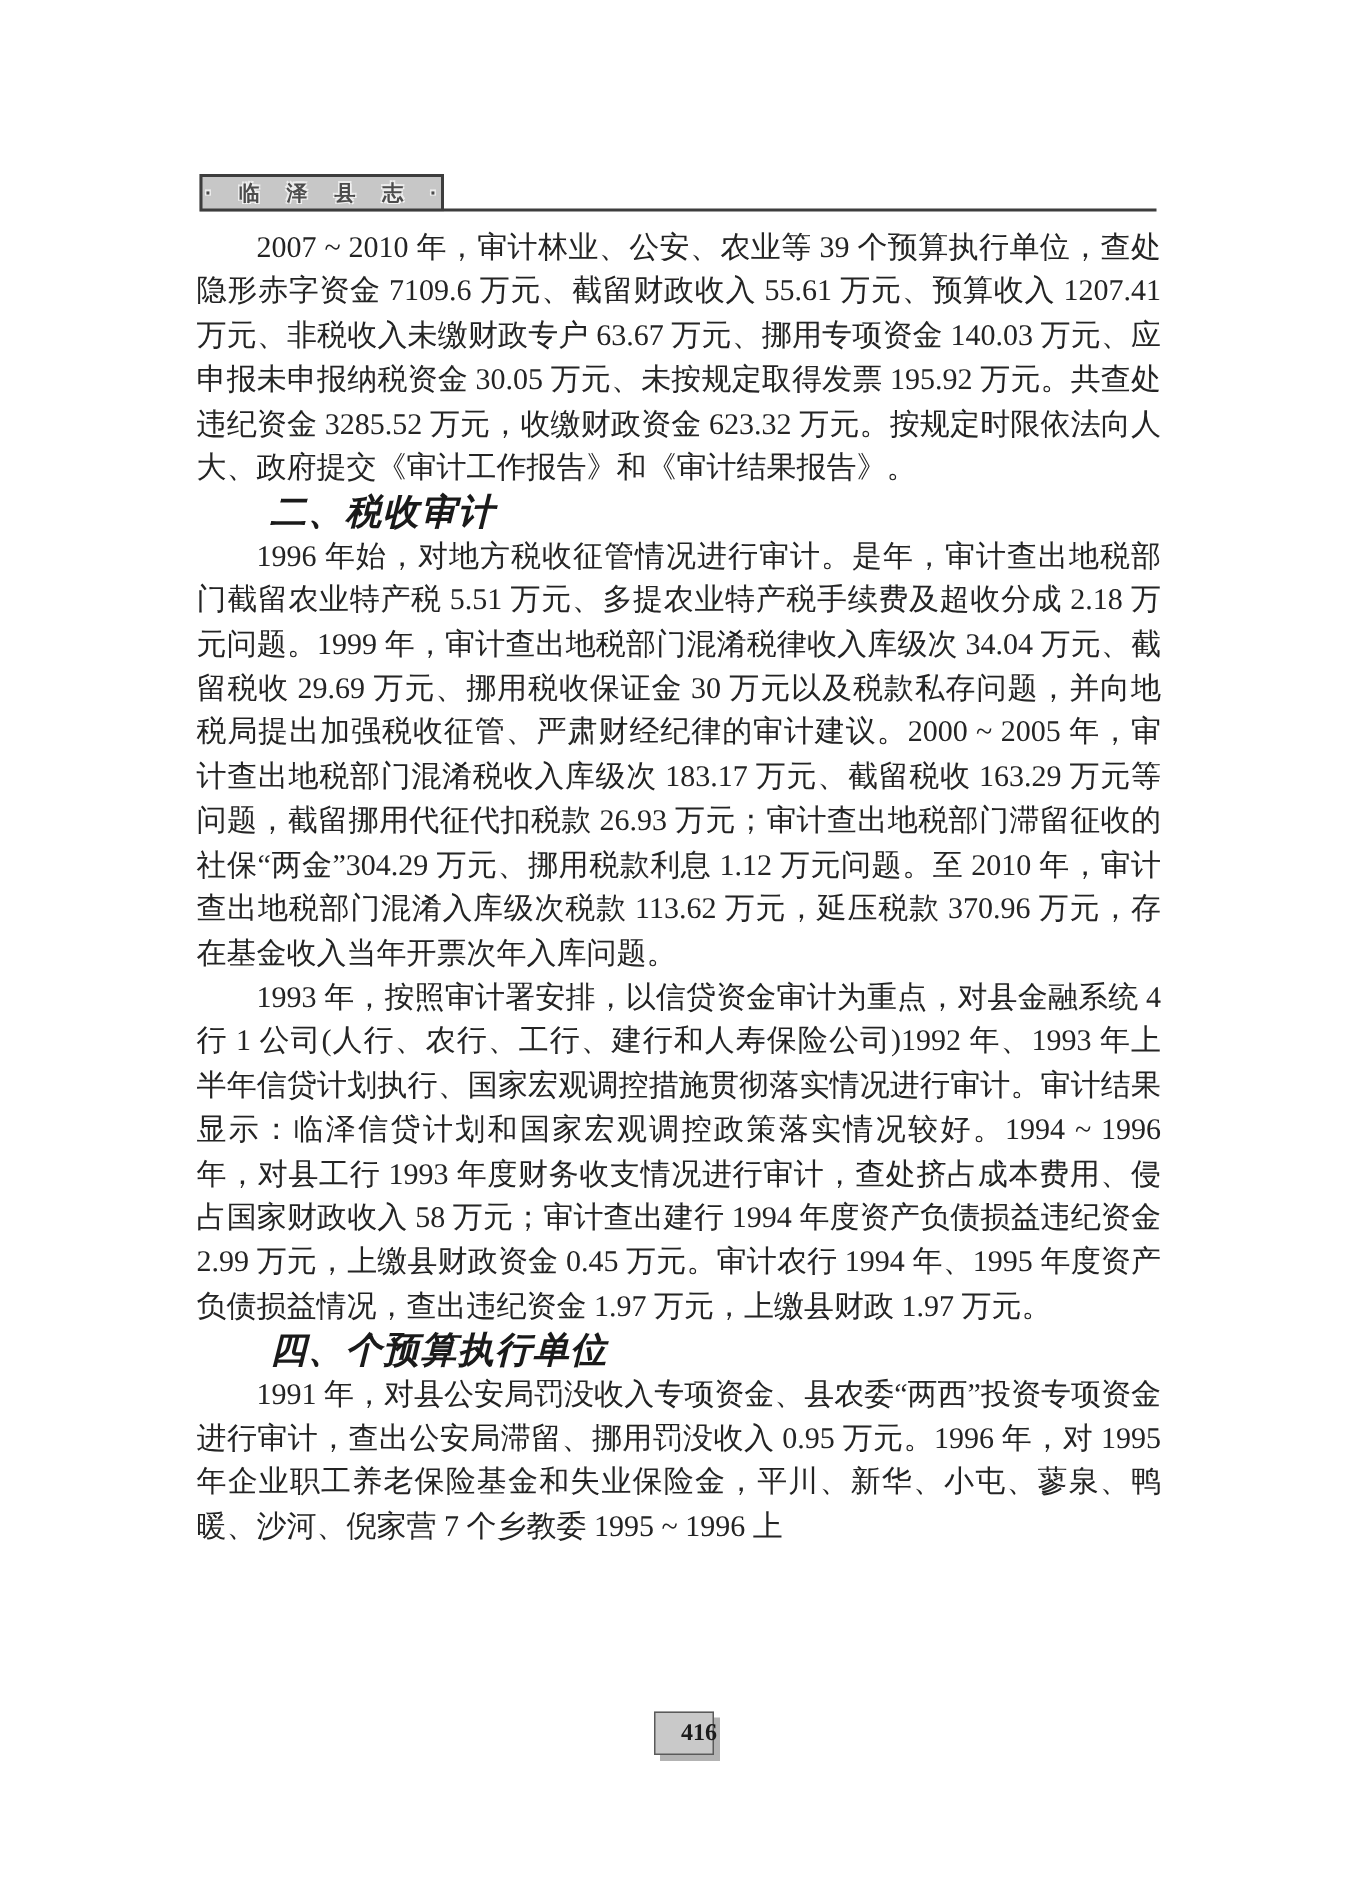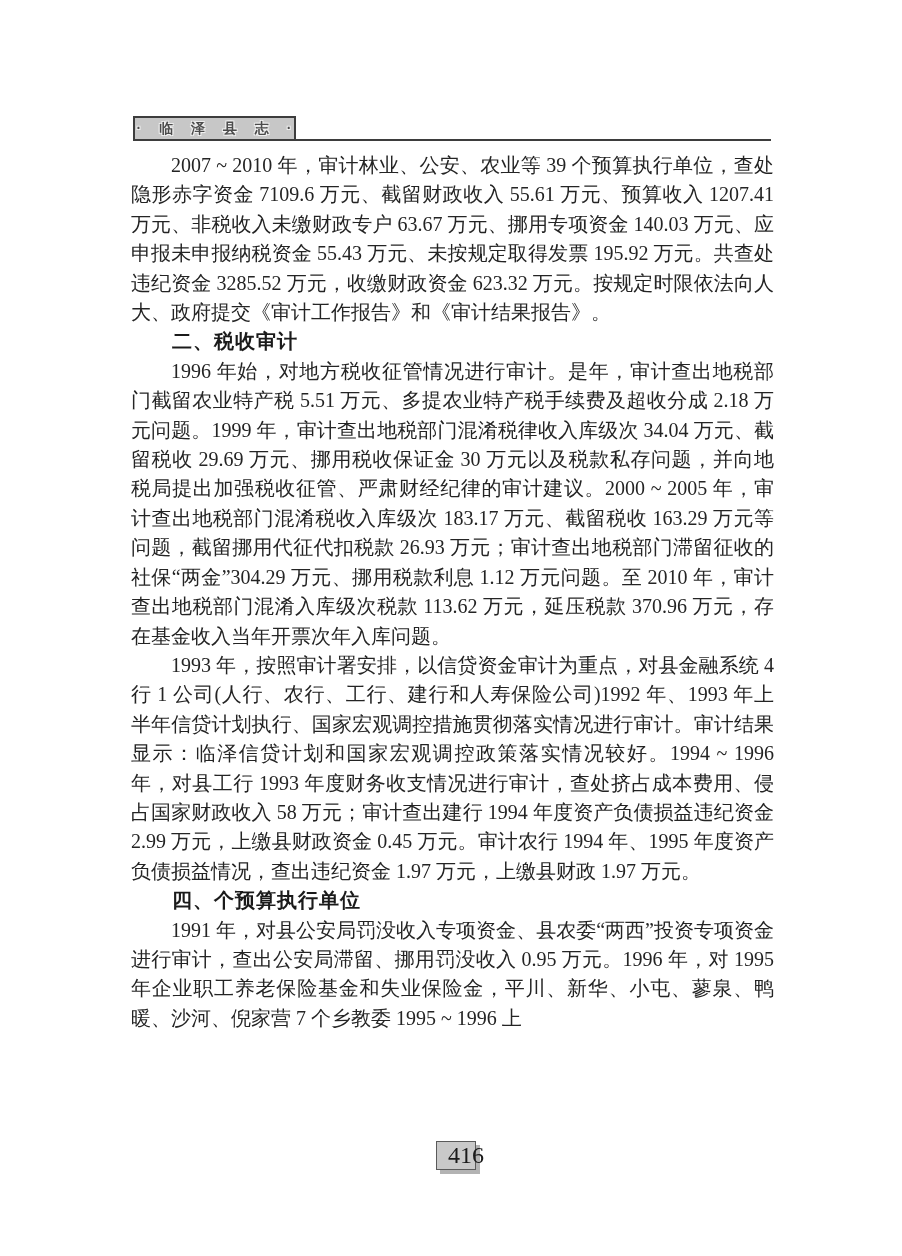--- a/index.html
+++ b/index.html
@@ -61,62 +61,63 @@
   .body-text p {
     margin: 0;
     text-indent: 2em;
   }
   .body-text p.continued {
     text-indent: 0;
   }
   .body-text h3.section {
     margin: 0;
     font-family: "Liberation Sans", "DejaVu Sans", sans-serif;
-    font-size: 20px;
+    font-size: 24px;
     font-weight: 700;
     line-height: 29.4px;
     text-indent: 2.05em;
     color: #1a1a1a;
     letter-spacing: 1px;
+    font-style: italic;
   }
   
   .page-number-badge {
     position: absolute;
     left: 436px;
     top: 1141px;
     width: 40px;
     height: 29px;
     box-sizing: border-box;
     background: #c9c9c9;
     border: 1px solid #5a5a5a;
     box-shadow: 4px 4px 0 0 #b3b3b3;
     display: flex;
     align-items: center;
     justify-content: center;
   }
   .page-number-badge .num {
     font-family: "Liberation Serif", "DejaVu Serif", serif;
-    font-size: 24px;
-    font-weight: 400;
+    font-size: 16px;
+    font-weight: 700;
     color: #1b1b1b;
     margin-left: 20px;
   }
 </style>
 </head>
 <body>
 
 <div class="page">
 
   <div class="masthead">
     <span class="masthead-title">· 临 泽 县 志 ·</span>
   </div>
   <div class="masthead-rule"></div>
 
   <div class="body-text">
-    <p>2007 ~ 2010 年，审计林业、公安、农业等 39 个预算执行单位，查处隐形赤字资金 7109.6 万元、截留财政收入 55.61 万元、预算收入 1207.41 万元、非税收入未缴财政专户 63.67 万元、挪用专项资金 140.03 万元、应申报未申报纳税资金 55.43 万元、未按规定取得发票 195.92 万元。共查处违纪资金 3285.52 万元，收缴财政资金 623.32 万元。按规定时限依法向人大、政府提交《审计工作报告》和《审计结果报告》。</p>
+    <p>2007 ~ 2010 年，审计林业、公安、农业等 39 个预算执行单位，查处隐形赤字资金 7109.6 万元、截留财政收入 55.61 万元、预算收入 1207.41 万元、非税收入未缴财政专户 63.67 万元、挪用专项资金 140.03 万元、应申报未申报纳税资金 30.05 万元、未按规定取得发票 195.92 万元。共查处违纪资金 3285.52 万元，收缴财政资金 623.32 万元。按规定时限依法向人大、政府提交《审计工作报告》和《审计结果报告》。</p>
     <h3 class="section">二、税收审计</h3>
     <p>1996 年始，对地方税收征管情况进行审计。是年，审计查出地税部门截留农业特产税 5.51 万元、多提农业特产税手续费及超收分成 2.18 万元问题。1999 年，审计查出地税部门混淆税律收入库级次 34.04 万元、截留税收 29.69 万元、挪用税收保证金 30 万元以及税款私存问题，并向地税局提出加强税收征管、严肃财经纪律的审计建议。2000 ~ 2005 年，审计查出地税部门混淆税收入库级次 183.17 万元、截留税收 163.29 万元等问题，截留挪用代征代扣税款 26.93 万元；审计查出地税部门滞留征收的社保“两金”304.29 万元、挪用税款利息 1.12 万元问题。至 2010 年，审计查出地税部门混淆入库级次税款 113.62 万元，延压税款 370.96 万元，存在基金收入当年开票次年入库问题。</p>
     <p>1993 年，按照审计署安排，以信贷资金审计为重点，对县金融系统 4 行 1 公司(人行、农行、工行、建行和人寿保险公司)1992 年、1993 年上半年信贷计划执行、国家宏观调控措施贯彻落实情况进行审计。审计结果显示：临泽信贷计划和国家宏观调控政策落实情况较好。1994 ~ 1996 年，对县工行 1993 年度财务收支情况进行审计，查处挤占成本费用、侵占国家财政收入 58 万元；审计查出建行 1994 年度资产负债损益违纪资金 2.99 万元，上缴县财政资金 0.45 万元。审计农行 1994 年、1995 年度资产负债损益情况，查出违纪资金 1.97 万元，上缴县财政 1.97 万元。</p>
     <h3 class="section">四、个预算执行单位</h3>
     <p>1991 年，对县公安局罚没收入专项资金、县农委“两西”投资专项资金进行审计，查出公安局滞留、挪用罚没收入 0.95 万元。1996 年，对 1995 年企业职工养老保险基金和失业保险金，平川、新华、小屯、蓼泉、鸭暖、沙河、倪家营 7 个乡教委 1995 ~ 1996 上</p>
   </div>
 
   <div class="page-number-badge">
     <span class="num">416</span>
   </div>

